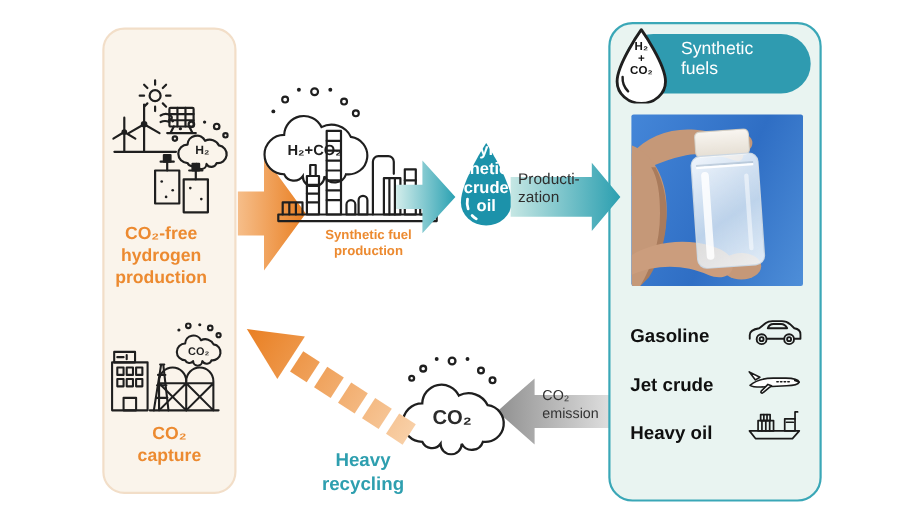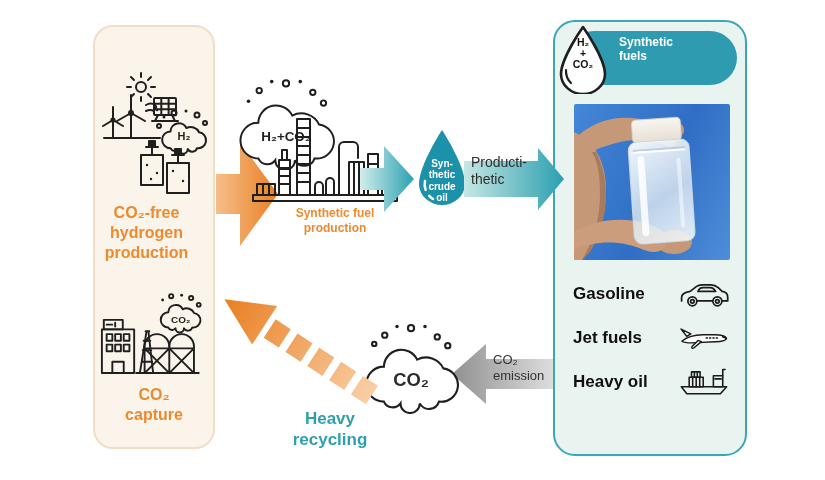--- a/index.html
+++ b/index.html
@@ -9,44 +9,44 @@
   .pre{white-space:pre-line;}
   .ttl{font-weight:700;text-align:center;}
   .orange{color:#EC8A30;}
   .tealtxt{color:#2E9FAF;}
 
   #left-panel{left:93px;top:25px;width:122px;height:424px;background:#FAF4EB;
               border:2px solid #F2DEC8;border-radius:20px;box-sizing:border-box;}
   #right-panel{left:553px;top:20px;width:194px;height:436px;background:#E9F4F1;
                border:2.5px solid #3AA7B7;border-radius:22px;box-sizing:border-box;z-index:1;}
   #header-pill{left:12px;top:9px;width:170px;height:54px;background:#2F9BB0;border-radius:27px;}
-  #header-label{left:64px;top:14px;color:#fff;font-size:12px;line-height:1.15;font-weight:700;}
+  #header-label{left:64px;top:14px;color:#fff;font-size:16px;line-height:1.15;font-weight:400;}
   #header-droplet-label{left:6px;top:15px;width:44px;text-align:center;font-size:10.5px;
                         font-weight:700;color:#111;line-height:1.06;z-index:3;}
 
   #photo{left:19px;top:82px;width:156px;height:156px;border-radius:2px;overflow:hidden;
          background:linear-gradient(115deg,#4486d8 0%,#2f6ec4 55%,#4e8ed8 100%);}
   #vial{left:56px;top:14px;width:62px;height:128px;transform:rotate(-4deg);}
   #vial-cap{margin-left:5px;width:50px;height:24px;border-radius:5px;
             background:linear-gradient(#f8f5f0,#e6dfd4);border:1px solid rgba(200,195,185,.7);box-sizing:border-box;}
   #vial-body{position:relative;top:-2px;width:62px;height:103px;border-radius:9px;box-sizing:border-box;
              border:1.5px solid rgba(200,212,224,.9);
              background:linear-gradient(150deg,rgba(250,252,254,.95),rgba(224,235,243,.8) 55%,rgba(242,247,251,.9));}
   .streak{position:absolute;background:rgba(255,255,255,.85);border-radius:4px;}
   #meniscus{position:absolute;left:4px;right:4px;top:9px;height:0;border-top:2px solid rgba(255,255,255,.95);
             box-shadow:0 -2px 0 rgba(150,170,190,.45);}
 
-  .fuel-row{display:flex;align-items:center;justify-content:space-between;height:44px;padding:0 10px 0 12px;}
+  .fuel-row{display:flex;align-items:flex-end;justify-content:space-between;height:44px;padding:0 10px 0 12px;}
   .fuel-label{font-size:17px;font-weight:700;color:#101010;}
 
   #hydrogen-title{left:0;right:15px;top:176px;font-size:16px;line-height:1.25;}
   #capture-title{left:0;right:0;top:358px;font-size:16px;line-height:1.25;}
   #production-title{left:240px;top:206px;width:190px;font-size:12px;line-height:1.25;}
   #recycling-title{left:252px;top:408px;width:156px;font-size:17px;line-height:1.25;}
-  #crude-label{left:412px;top:158px;width:60px;text-align:center;color:#fff;font-size:10px;
+  #crude-label{left:412px;top:128px;width:60px;text-align:center;color:#fff;font-size:15px;
                font-weight:700;line-height:1.14;z-index:2;}
   #productization-label{left:471px;top:154px;width:92px;font-size:14px;color:#2e2e2e;line-height:1.18;z-index:3;}
   #emission-label{left:493px;top:352px;width:70px;font-size:13px;color:#333;line-height:1.2;z-index:2;}
   svg{display:block;}
 </style>
 </head>
 <body>
 
 <div id="figure">
 
@@ -201,21 +201,21 @@
   <svg class="abs" style="left:464px;top:146px;z-index:2" width="102" height="66" viewBox="0 0 102 66">
     <defs>
         <linearGradient id="tg2" x1="0" y1="0" x2="1" y2="0">
       <stop offset="0" stop-color="#C6E7E4"></stop>
           <stop offset="1" stop-color="#2B9FB0"></stop>
     </linearGradient>
       </defs>
     <polygon points="0,15 74,15 74,2 100,33 74,64 74,51 0,51" fill="url(#tg2)"></polygon>
   </svg>
   <div id="productization-label" class="abs pre">Producti-
-thetic</div>
+zation</div>
 
   <div id="right-panel" class="abs">
     <div id="header-pill" class="abs"></div>
     <div id="header-label" class="abs ttl pre" style="text-align:left">Synthetic
 fuels</div>
     <svg class="abs" style="left:0;top:2px;z-index:2" width="56" height="70" viewBox="0 0 56 70">
       <path d="M28,3 C28,3 6,34 6,50 A22,20 0 0 0 50,50 C50,34 28,3 28,3 Z" fill="#fff" stroke="#1f1f1f" stroke-width="2.6" stroke-linejoin="round"></path>
       <path d="M11,46 A17,17 0 0 0 16,59" fill="none" stroke="#1f1f1f" stroke-width="2.2" stroke-linecap="round"></path>
     </svg>
     <div id="header-droplet-label" class="abs pre">H₂
@@ -248,21 +248,21 @@
           <path d="M3,24 V20 C3,16 7,14 13,13 L20,7.5 C21.5,6.3 24,5.5 27,5.5 H37 C40.5,5.5 43,6.5 45.5,8.7 L50,13 C54.5,13.7 56.5,16 56.5,19.5 V24 H50.5"></path>
           <path d="M21.5,24 H38.5"></path>
           <path d="M22,13 C23,10 25,8.5 28,8.5 H36 C39,8.5 41,10 42.5,13 Z"></path>
           <circle cx="15.5" cy="24.5" r="5.2"></circle>
             <circle cx="15.5" cy="24.5" r="2.1"></circle>
           <circle cx="44.5" cy="24.5" r="5.2"></circle>
             <circle cx="44.5" cy="24.5" r="2.1"></circle>
         </svg>
       </div>
       <div class="fuel-row">
-        <span class="fuel-label">Jet fuels</span>
+        <span class="fuel-label">Jet crude</span>
         <svg width="52" height="26" viewBox="0 0 64 30" fill="#fff" stroke="#1a1a1a" stroke-width="1.8" stroke-linecap="round" stroke-linejoin="round">
           <path d="M12,13 L5,4 L17,10 Z"></path>
           <path d="M6,19 C12,14 22,11 32,11 L46,11 C54,11 60,13 61,15.5 C60,18 54,19.5 47,19.5 L18,21 C12,21 8,20.5 6,19 Z"></path>
           <path d="M30,19.5 L21,27 C19,28.5 17.5,27.5 18.5,25.5 L26,18 Z"></path>
           <path d="M36,15 H52" stroke-dasharray="1.5 2.6" fill="none"></path>
           <path d="M56,13.5 C58,14 59.5,14.7 60.5,15.5" fill="none"></path>
         </svg>
       </div>
       <div class="fuel-row">
         <span class="fuel-label">Heavy oil</span>

